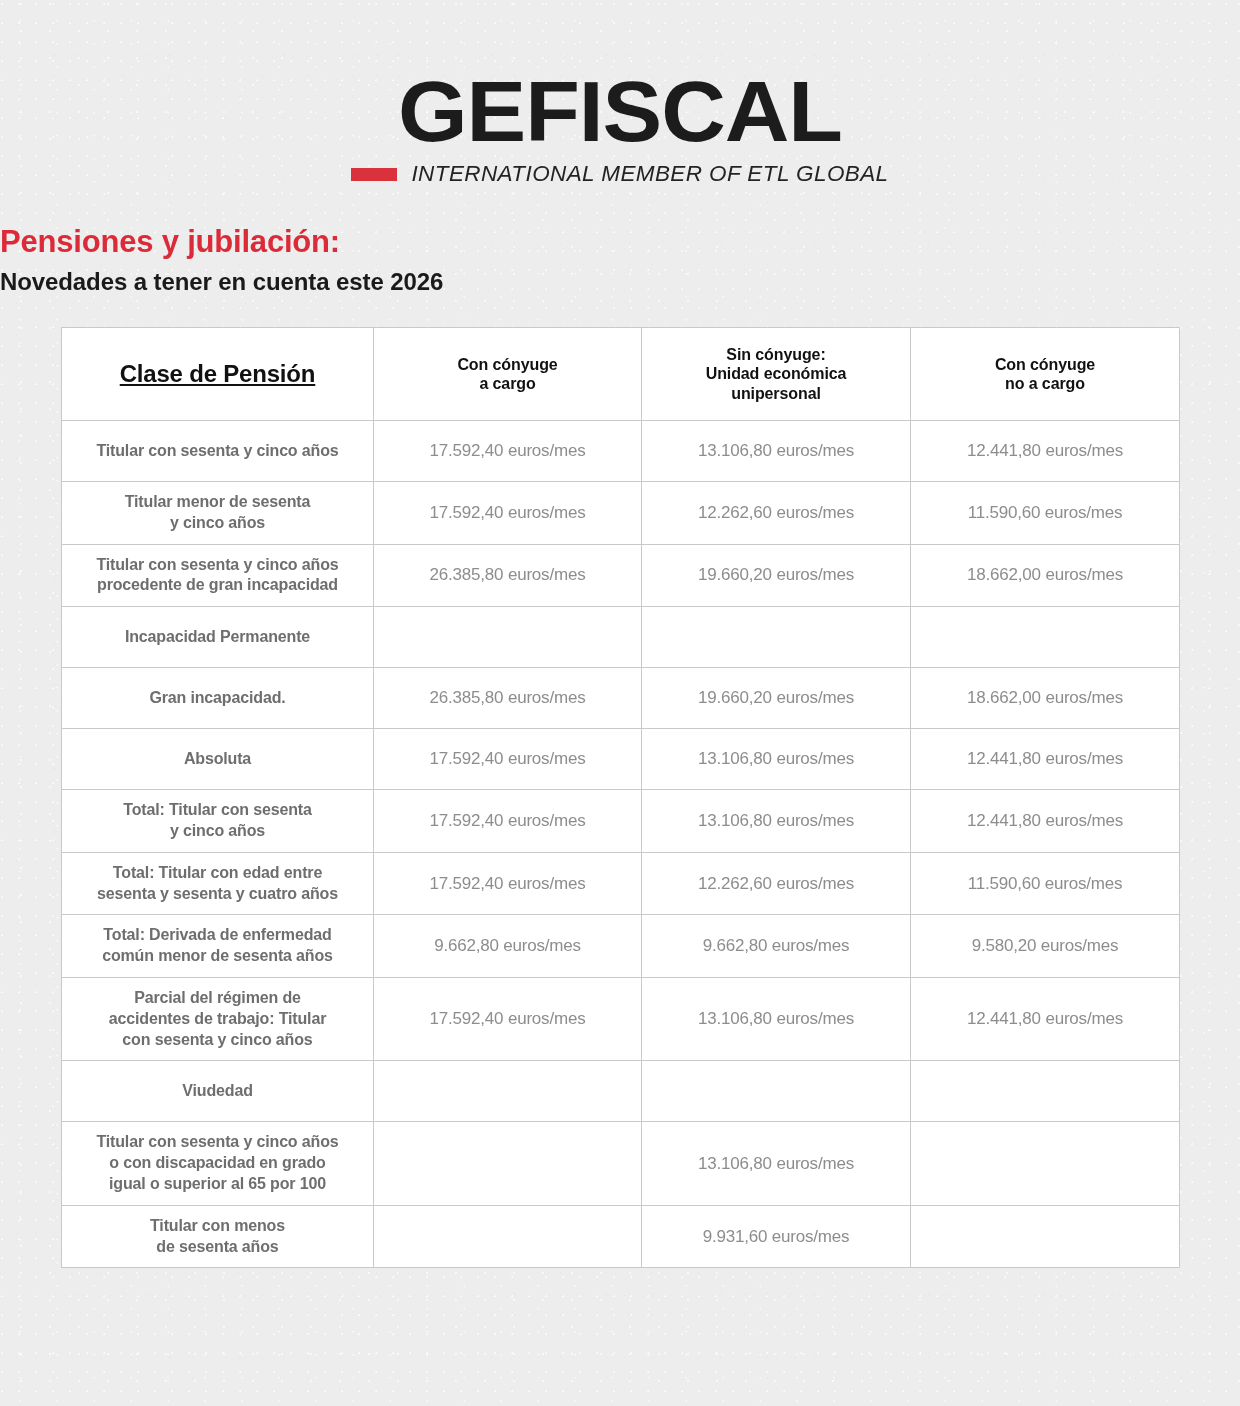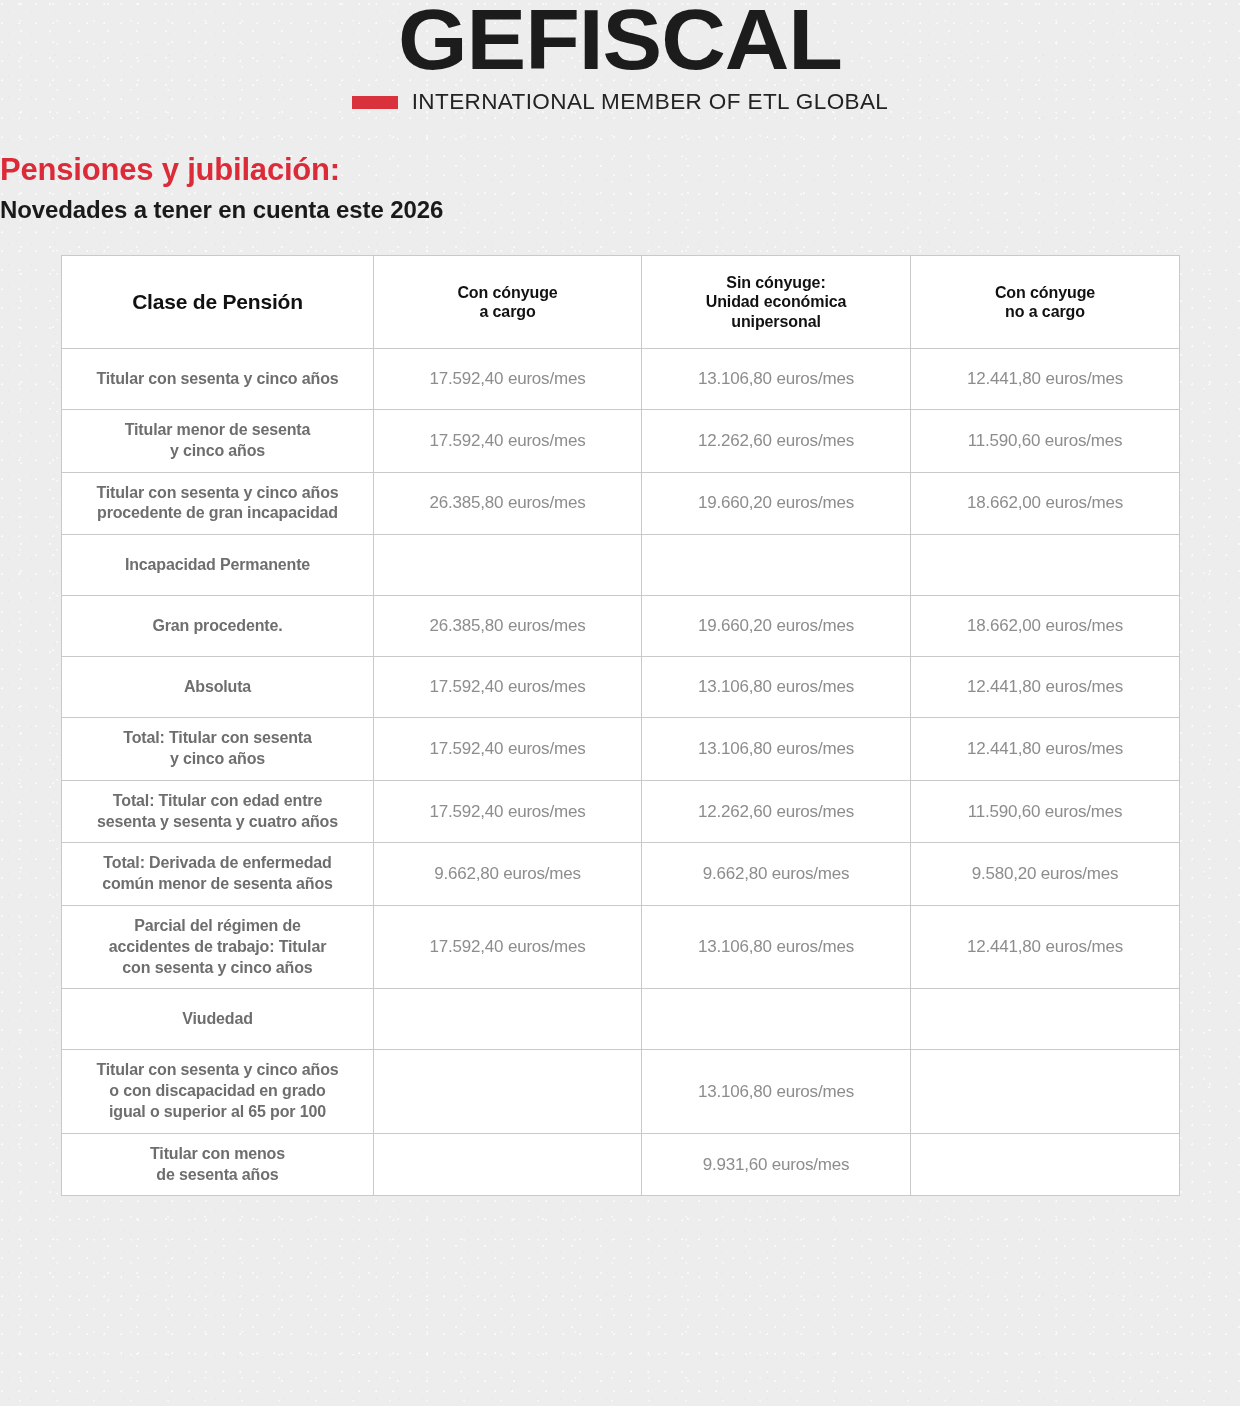--- a/index.html
+++ b/index.html
@@ -31,37 +31,39 @@
     z-index: 0;
   }
   .page {
     position: relative;
     z-index: 1;
   }
 
   
   .brand {
     text-align: center;
+    padding-top: 72px;
   }
   .brand-wordmark {
     font-family: "Liberation Sans", "DejaVu Sans", sans-serif;
     font-weight: 700;
     font-size: 86px;
     letter-spacing: -1px;
     line-height: .92;
     color: #1c1c1c;
     margin: 0;
     transform: scaleX(1.04);
   }
   .brand-tagline-row {
     display: flex;
     align-items: center;
     justify-content: center;
     gap: 14px;
     margin-top: 10px;
+    font-style: italic;
   }
   .brand-rule {
     width: 46px;
     height: 13px;
     background: #d9323c;
     display: block;
     flex: none;
   }
   .brand-tagline {
     font-size: 22.5px;
@@ -118,22 +120,23 @@
     background: #ffffff;
   }
   thead th {
     height: 72px;
     color: #111111;
     font-weight: 700;
     line-height: 1.22;
     border-bottom: 1.5px solid #b6b6b6;
   }
   th.head-class {
-    font-size: 21px;
+    font-size: 24px;
     letter-spacing: -.2px;
+    text-decoration: underline;
   }
   th.head-col {
     font-size: 16px;
     letter-spacing: -.1px;
   }
 
   tbody tr { height: 61px; }
 
   td.row-label {
     color: #6e6e6e;
@@ -216,21 +219,21 @@
             <td class="row-value">19.660,20 euros/mes</td>
             <td class="row-value">18.662,00 euros/mes</td>
           </tr>
           <tr>
             <td class="row-label">Incapacidad Permanente</td>
             <td class="row-value empty"></td>
             <td class="row-value empty"></td>
             <td class="row-value empty"></td>
           </tr>
           <tr>
-            <td class="row-label">Gran procedente.</td>
+            <td class="row-label">Gran incapacidad.</td>
             <td class="row-value">26.385,80 euros/mes</td>
             <td class="row-value">19.660,20 euros/mes</td>
             <td class="row-value">18.662,00 euros/mes</td>
           </tr>
           <tr>
             <td class="row-label">Absoluta</td>
             <td class="row-value">17.592,40 euros/mes</td>
             <td class="row-value">13.106,80 euros/mes</td>
             <td class="row-value">12.441,80 euros/mes</td>
           </tr>

